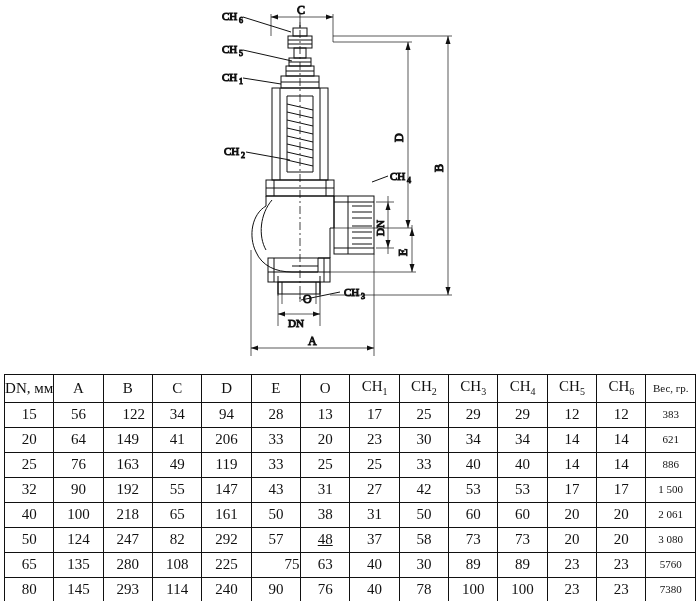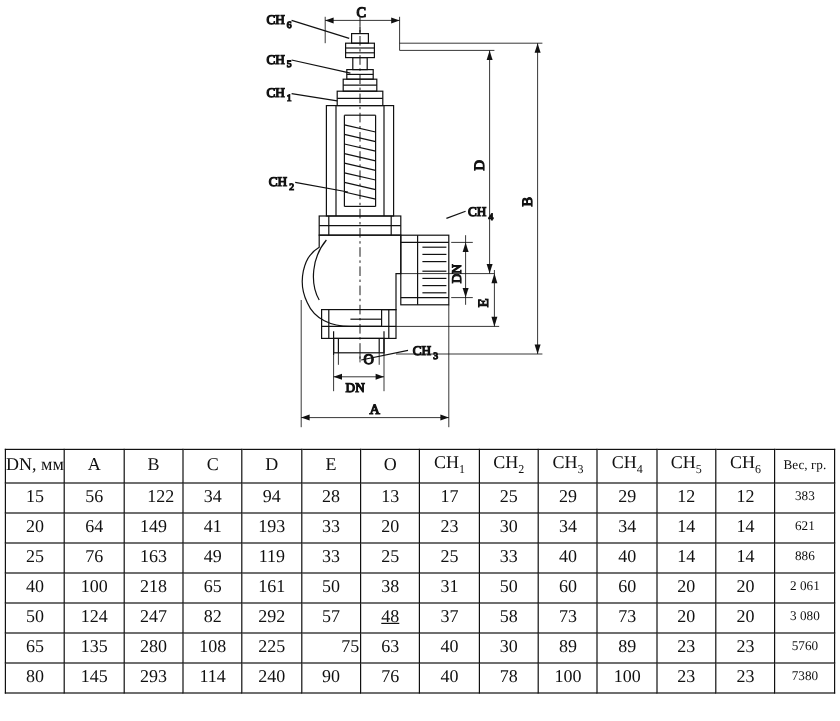--- a/index.html
+++ b/index.html
@@ -210,21 +210,21 @@
           <td style="width: 48px;">29</td>
           <td style="width: 44px;">12</td>
           <td style="width: 44px;">12</td>
           <td style="width: 86px;">383</td>
         </tr>
         <tr>
           <td style="width: 72px;">20</td>
           <td style="width: 40px;">64</td>
           <td style="width: 44px;">149</td>
           <td style="width: 44px;">41</td>
-          <td style="width: 46px;">193</td>
+          <td style="width: 46px;">206</td>
           <td style="width: 40px;">33</td>
           <td style="width: 40px;">20</td>
           <td style="width: 48px;">23</td>
           <td style="width: 48px;">30</td>
           <td style="width: 48px;">34</td>
           <td style="width: 48px;">34</td>
           <td style="width: 44px;">14</td>
           <td style="width: 44px;">14</td>
           <td style="width: 86px;">621</td>
         </tr>
@@ -238,20 +238,36 @@
           <td style="width: 40px;">25</td>
           <td style="width: 48px;">25</td>
           <td style="width: 48px;">33</td>
           <td style="width: 48px;">40</td>
           <td style="width: 48px;">40</td>
           <td style="width: 44px;">14</td>
           <td style="width: 44px;">14</td>
           <td style="width: 86px;">886</td>
         </tr>
         <tr>
+          <td style="width: 72px;">32</td>
+          <td style="width: 40px;">90</td>
+          <td style="width: 44px;">192</td>
+          <td style="width: 44px;">55</td>
+          <td style="width: 46px;">147</td>
+          <td style="width: 40px;">43</td>
+          <td style="width: 40px;">31</td>
+          <td style="width: 48px;">27</td>
+          <td style="width: 48px;">42</td>
+          <td style="width: 48px;">53</td>
+          <td style="width: 48px;">53</td>
+          <td style="width: 44px;">17</td>
+          <td style="width: 44px;">17</td>
+          <td style="width: 86px;">1 500</td>
+        </tr>
+        <tr>
           <td style="width: 72px;">40</td>
           <td style="width: 40px;">100</td>
           <td style="width: 44px;">218</td>
           <td style="width: 44px;">65</td>
           <td style="width: 46px;">161</td>
           <td style="width: 40px;">50</td>
           <td style="width: 40px;">38</td>
           <td style="width: 48px;">31</td>
           <td style="width: 48px;">50</td>
           <td style="width: 48px;">60</td>

